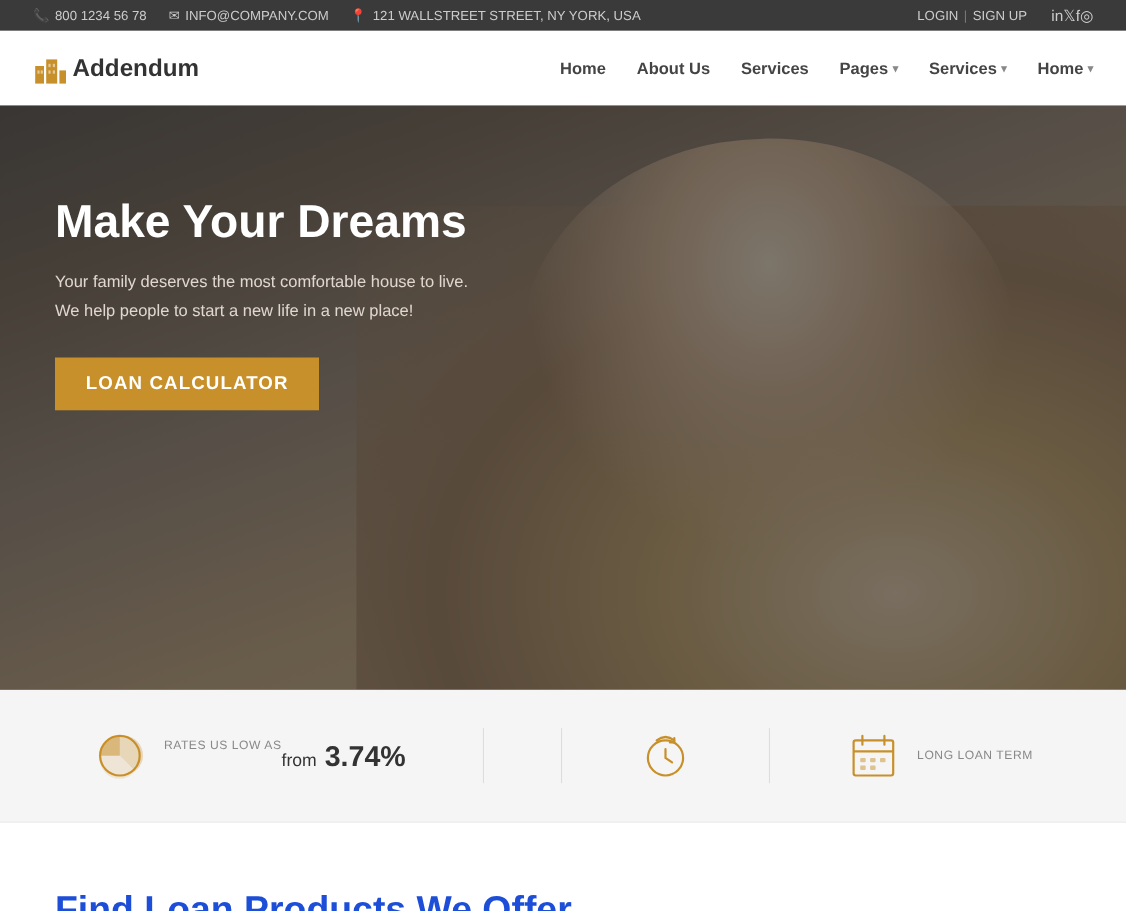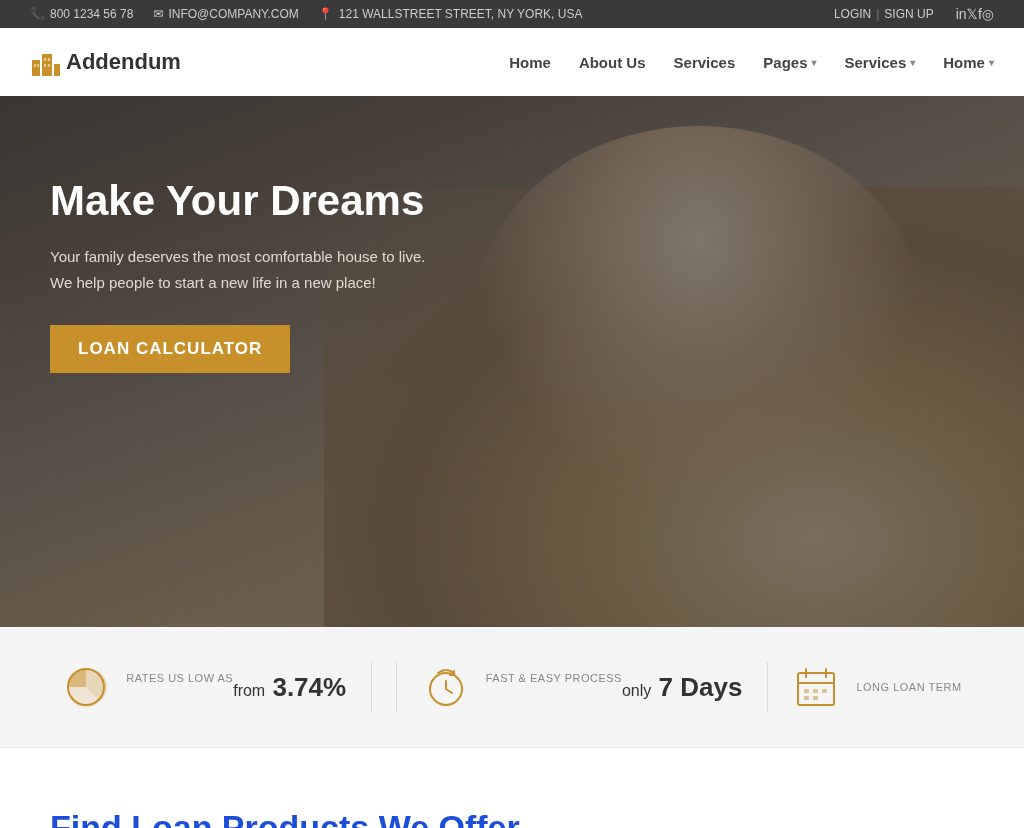--- a/index.html
+++ b/index.html
@@ -244,27 +244,20 @@
 
   <div class="stat-item">
     <div class="stat-icon">
       <svg viewBox="0 0 48 48" fill="none" xmlns="http://www.w3.org/2000/svg">
         <circle cx="24" cy="26" r="16" stroke="#c8902a" stroke-width="2" fill="none"></circle>
         <path d="M24 18 L24 26 L30 30" stroke="#c8902a" stroke-width="2" stroke-linecap="round"></path>
         <path d="M16 10 Q24 4 32 10" stroke="#c8902a" stroke-width="2" fill="none" stroke-linecap="round"></path>
         <polyline points="32,8 32,12 28,12" stroke="#c8902a" stroke-width="2" fill="none" stroke-linecap="round"></polyline>
       </svg>
     </div>
-    <div class="stat-text">
-      <span class="stat-label">FAST &amp; EASY PROCESS</span>
-      <span class="stat-value">
-        <span style="font-weight:400;font-size:16px;">only</span>
-        <strong>7 Days</strong>
-      </span>
-    </div>
   </div>
 
   <div class="stat-divider"></div>
 
   <div class="stat-item">
     <div class="stat-icon">
       <svg viewBox="0 0 48 48" fill="none" xmlns="http://www.w3.org/2000/svg">
         <rect x="6" y="10" width="36" height="32" rx="2" stroke="#c8902a" stroke-width="2" fill="none"></rect>
         <line x1="6" y1="20" x2="42" y2="20" stroke="#c8902a" stroke-width="2"></line>
         <line x1="14" y1="6" x2="14" y2="14" stroke="#c8902a" stroke-width="2" stroke-linecap="round"></line>

